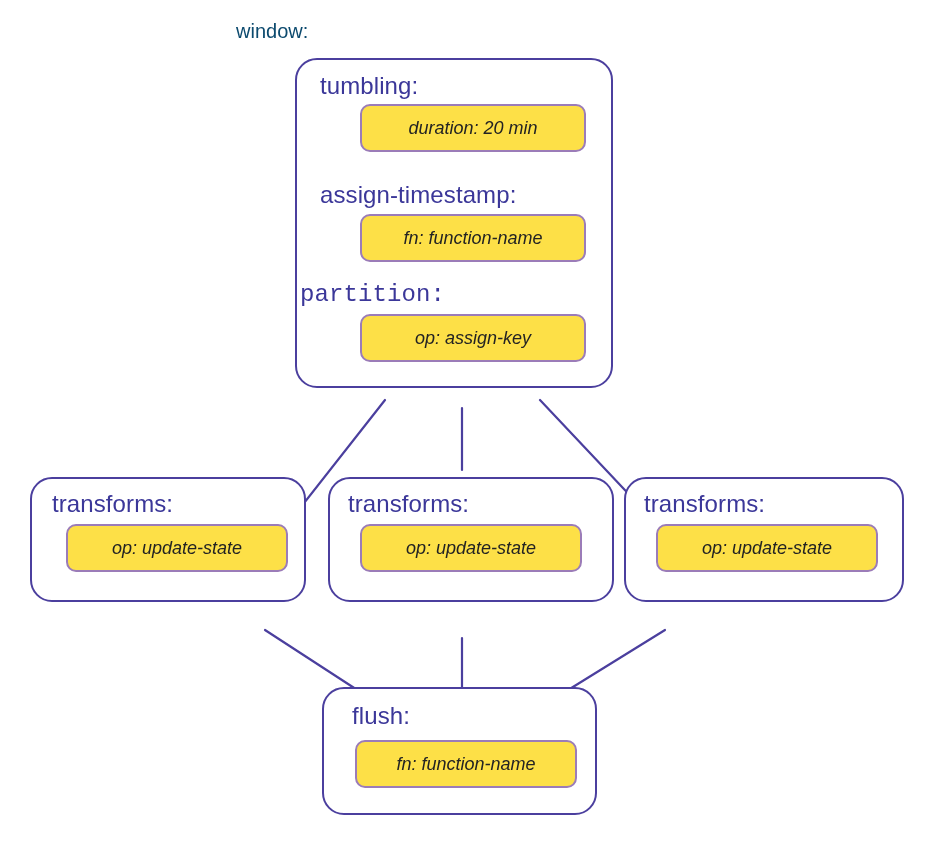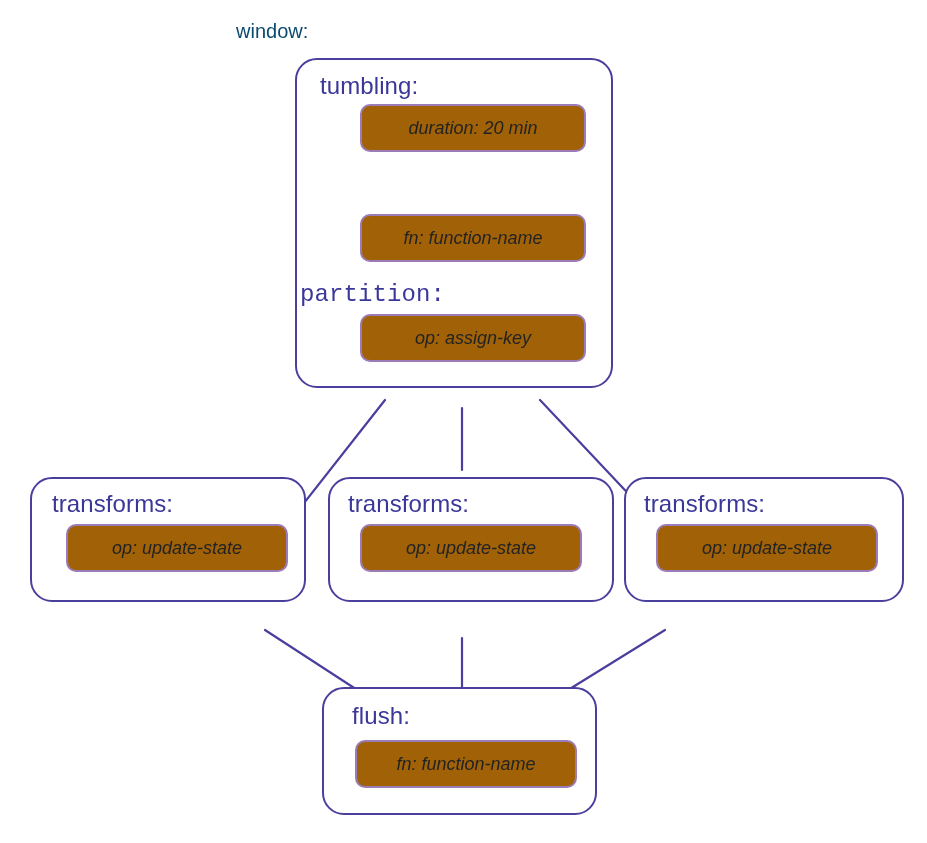--- a/index.html
+++ b/index.html
@@ -61,21 +61,21 @@
     font-weight: 400;
     white-space: nowrap;
     z-index: 3;
   }
 
   
   .field-box {
     position: absolute;
     z-index: 3;
     box-sizing: border-box;
-    background: #a16207;
+    background: #fde047;
     border: 2px solid #9b7cb8;
     border-radius: 10px;
     display: flex;
     align-items: center;
     justify-content: center;
   }
 
   .field-text {
     color: #232323;
     font-size: 18px;
@@ -113,20 +113,21 @@
   <div class="title-label" style="left:236px; top:20px;">window:</div>
 
   <div class="group-box" style="left:295px; top:58px; width:318px; height:330px;"></div>
 
   <div class="group-label" style="left:320px; top:72px;">tumbling:</div>
 
   <div class="field-box" style="left:360px; top:104px; width:226px; height:48px;">
     <span class="field-text">duration: 20 min</span>
   </div>
 
+  <div class="group-label" style="left:320px; top:181px;">assign-timestamp:</div>
 
   <div class="field-box" style="left:360px; top:214px; width:226px; height:48px;">
     <span class="field-text">fn: function-name</span>
   </div>
 
   <div class="group-label" style="left:300px; top:281px;font-family:Liberation Mono, monospace;">partition:</div>
 
   <div class="field-box" style="left:360px; top:314px; width:226px; height:48px;">
     <span class="field-text">op: assign-key</span>
   </div>

